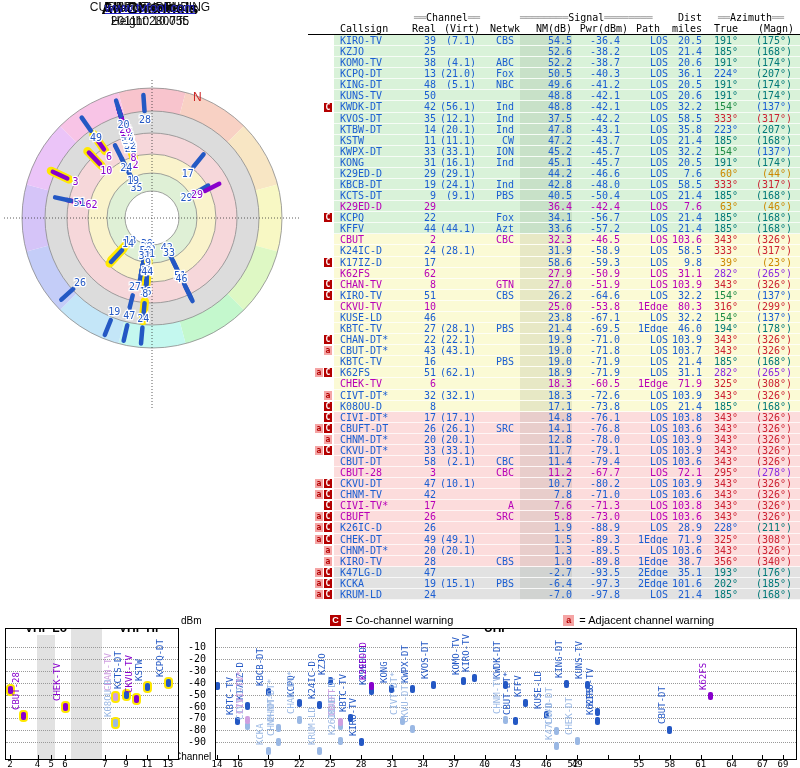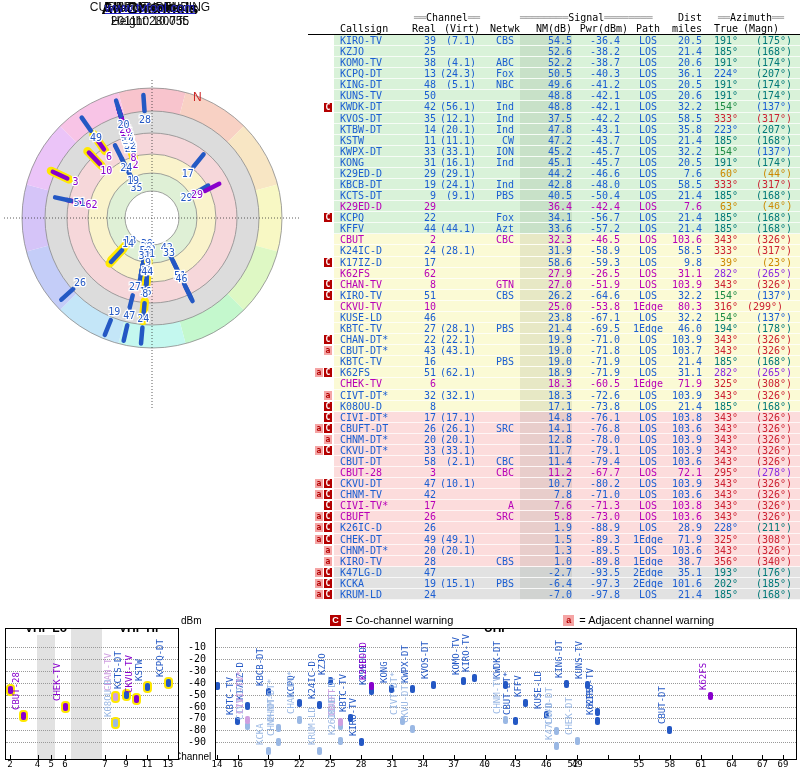--- a/index.html
+++ b/index.html
@@ -26,21 +26,21 @@
   .dec{color:#999;}
   .ctr{text-align:center;} .rgt{text-align:right;} .lft{text-align:left;}
   .trow{display:flex;height:11.08px;}
   .mk{width:26px;display:flex;justify-content:flex-end;align-items:center;gap:1px;padding-right:2px;box-sizing:border-box;}
   .cells{width:466px;display:grid;grid-template-columns:76px 26px 48px 36px 52px 56px 40px 34px 36px 62px;
          border-bottom:1px solid rgba(255,255,255,.75);box-sizing:border-box;}
   .cells span{overflow:hidden;white-space:nowrap;}
   .bg-g{background:#d9f2d9;} .bg-y{background:#fbfad5;} .bg-p{background:#fcdcdc;} .bg-e{background:#e2e2e2;}
   .c-cs{padding-left:6px;} .c-vi{text-align:right;padding-right:8px;} .c-nw{text-align:right;padding-right:6px;}
   .c-nm{text-align:right;background:rgba(60,80,60,.10);} .c-pw{text-align:right;padding-right:8px;}
-  .c-pa{text-align:center;} .c-mi{text-align:right;} .c-tr{text-align:right;} .c-mg{text-align:right;padding-right:8px;}
+  .c-pa{text-align:right;} .c-mi{text-align:right;} .c-tr{text-align:right;} .c-mg{text-align:right;padding-right:8px;}
   .c-re{text-align:right;}
   .fC{width:8px;height:9px;background:#b40000;color:#fff;font-size:8px;line-height:9px;text-align:center;font-weight:bold;}
   .fa{width:8px;height:9px;background:#f5a5a5;color:#b40000;font-size:8px;line-height:9px;text-align:center;font-weight:bold;}
 
   
   .chart{border:1px solid #000;background:#fff;overflow:hidden;}
   #vhf{left:5px;top:628px;width:172px;height:130px;}
   #uhf{left:215px;top:628px;width:580px;height:130px;}
   .grid{position:absolute;left:0;right:0;border-top:1px dotted #999;height:0;}
   .band{position:absolute;top:0;bottom:0;background:#e2e2e2;}
@@ -228,21 +228,21 @@
       <span></span>
       <span class="lft" style="padding-left:6px">Callsign</span>
       <span class="rgt">Real</span>
       <span class="rgt" style="padding-right:4px">(Virt)</span>
       <span class="rgt">Netwk</span>
       <span class="rgt">NM(dB)</span>
       <span class="rgt">Pwr(dBm)</span>
       <span class="ctr">Path</span>
       <span class="rgt">miles</span>
       <span class="rgt">True</span>
-      <span class="rgt" style="padding-right:21px">(Magn)</span>
+      <span class="rgt" style="padding-right:6px">(Magn)</span>
     </div>
     <div id="tbody">
         <div class="trow">
           <span class="mk"></span>
           <span class="cells bg-g" style="color: rgb(27, 94, 210);">
             <span class="c-cs">KIRO-TV</span>
             <span class="c-re">39</span>
             <span class="c-vi">(7.1)</span>
             <span class="c-nw">CBS</span>
             <span class="c-nm">54.5</span>
@@ -281,21 +281,21 @@
             <span class="c-mi">20.6</span>
             <span class="c-tr" style="color: rgb(0, 120, 120);">191°</span>
             <span class="c-mg" style="color: rgb(0, 120, 120);">(174°)</span>
           </span>
         </div>
         <div class="trow">
           <span class="mk"></span>
           <span class="cells bg-g" style="color: rgb(27, 94, 210);">
             <span class="c-cs">KCPQ-DT</span>
             <span class="c-re">13</span>
-            <span class="c-vi">(24.3)</span>
+            <span class="c-vi">(21.0)</span>
             <span class="c-nw">Fox</span>
             <span class="c-nm">50.5</span>
             <span class="c-pw">-40.3</span>
             <span class="c-pa">LOS</span>
             <span class="c-mi">36.1</span>
             <span class="c-tr" style="color: rgb(27, 94, 210);">224°</span>
             <span class="c-mg" style="color: rgb(0, 120, 120);">(207°)</span>
           </span>
         </div>
         <div class="trow">
@@ -470,21 +470,21 @@
           <span class="cells bg-g" style="color: rgb(184, 0, 184);">
             <span class="c-cs">K29ED-D</span>
             <span class="c-re">29</span>
             <span class="c-vi"></span>
             <span class="c-nw"></span>
             <span class="c-nm">36.4</span>
             <span class="c-pw">-42.4</span>
             <span class="c-pa">LOS</span>
             <span class="c-mi">7.6</span>
             <span class="c-tr" style="color: rgb(204, 136, 0);">63°</span>
-            <span class="c-mg" style="color: rgb(204, 136, 0); font-family: Liberation Mono, monospace;">(46°)</span>
+            <span class="c-mg" style="color: rgb(204, 136, 0);">(46°)</span>
           </span>
         </div>
         <div class="trow">
           <span class="mk">
             <span class="fC">C</span>
           </span>
           <span class="cells bg-g" style="color: rgb(27, 94, 210);">
             <span class="c-cs">KCPQ</span>
             <span class="c-re">22</span>
             <span class="c-vi"></span>
@@ -560,21 +560,21 @@
           </span>
         </div>
         <div class="trow">
           <span class="mk"></span>
           <span class="cells bg-y" style="color: rgb(184, 0, 184);">
             <span class="c-cs">K62FS</span>
             <span class="c-re">62</span>
             <span class="c-vi"></span>
             <span class="c-nw"></span>
             <span class="c-nm">27.9</span>
-            <span class="c-pw">-26.5</span>
+            <span class="c-pw">-50.9</span>
             <span class="c-pa">LOS</span>
             <span class="c-mi">31.1</span>
             <span class="c-tr" style="color: rgb(138, 43, 226);">282°</span>
             <span class="c-mg" style="color: rgb(138, 43, 226);">(265°)</span>
           </span>
         </div>
         <div class="trow">
           <span class="mk">
             <span class="fC">C</span>
           </span>
@@ -613,21 +613,21 @@
           <span class="cells bg-y" style="color: rgb(184, 0, 184);">
             <span class="c-cs">CKVU-TV</span>
             <span class="c-re">10</span>
             <span class="c-vi"></span>
             <span class="c-nw"></span>
             <span class="c-nm">25.0</span>
             <span class="c-pw">-53.8</span>
             <span class="c-pa">1Edge</span>
             <span class="c-mi">80.3</span>
             <span class="c-tr" style="color: rgb(204, 34, 51);">316°</span>
-            <span class="c-mg" style="color: rgb(204, 34, 51); text-align: center;">(299°)</span>
+            <span class="c-mg" style="color: rgb(204, 34, 51);">(299°)</span>
           </span>
         </div>
         <div class="trow">
           <span class="mk"></span>
           <span class="cells bg-y" style="color: rgb(27, 94, 210);">
             <span class="c-cs">KUSE-LD</span>
             <span class="c-re">46</span>
             <span class="c-vi"></span>
             <span class="c-nw"></span>
             <span class="c-nm">23.8</span>

